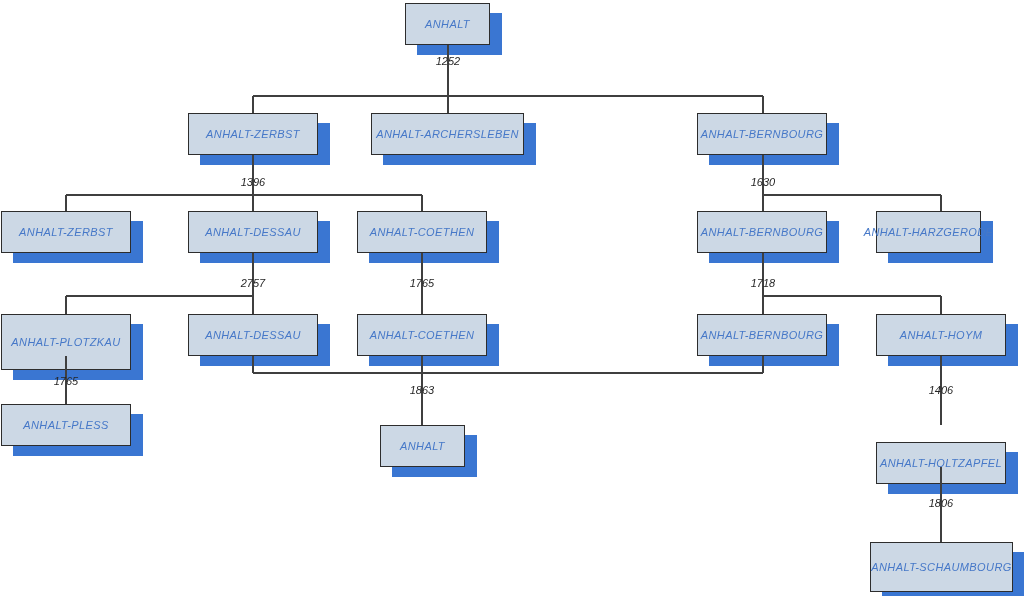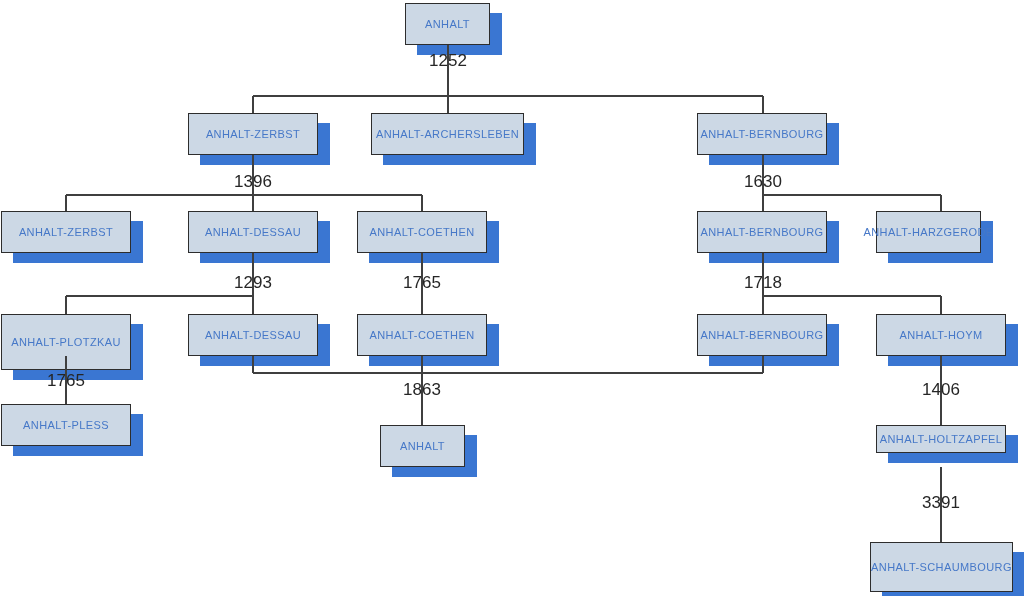--- a/index.html
+++ b/index.html
@@ -11,20 +11,21 @@
     --connector:#3f3f3f;
     --year-text:#262626;
   }
   html,body{margin:0;padding:0;}
   body{background:var(--bg);font-family:"Liberation Sans","DejaVu Sans",sans-serif;}
   .canvas{
     position:relative;
     width:1024px;height:596px;
     background:var(--bg);
     overflow:hidden;
+    font-style:italic;
   }
   .connectors{
     position:absolute;left:0;top:0;width:1024px;height:596px;
     z-index:2;pointer-events:none;
   }
   .connectors path{
     stroke:var(--connector);
     stroke-width:1.2;
     fill:none;
   }
@@ -42,21 +43,21 @@
     color:var(--node-text);
     font-size:11px;
     letter-spacing:0.4px;
     white-space:nowrap;
   }
   .year{
     position:absolute;
     z-index:3;
     width:60px;
     text-align:center;
-    font-size:17px;
+    font-size:11px;
     color:var(--year-text);
     line-height:12px;
   }
 </style>
 </head>
 <body>
 
 <div class="canvas">
 
   <svg class="connectors" width="1024" height="596" viewBox="0 0 1024 596" shape-rendering="crispEdges">
@@ -113,31 +114,31 @@
   </div>
   <div class="node" style="left:1px;top:404px;width:130px;height:42px;">
     <span class="label">ANHALT-PLESS</span>
   </div>
   <div class="node" style="left:876px;top:314px;width:130px;height:42px;">
     <span class="label">ANHALT-HOYM</span>
   </div>
   <div class="node" style="left:380px;top:425px;width:85px;height:42px;">
     <span class="label">ANHALT</span>
   </div>
-  <div class="node" style="left:876px;top:425px;width:130px;height:28px;">
+  <div class="node" style="left:876px;top:442px;width:130px;height:42px;">
     <span class="label">ANHALT-HOLTZAPFEL</span>
   </div>
   <div class="node" style="left:870px;top:542px;width:143px;height:50px;">
     <span class="label">ANHALT-SCHAUMBOURG</span>
   </div>
 
   <div class="year" style="left:418px;top:55px;">1252</div>
   <div class="year" style="left:223px;top:176px;">1396</div>
   <div class="year" style="left:733px;top:176px;">1630</div>
-  <div class="year" style="left:223px;top:277px;">1293</div>
+  <div class="year" style="left:223px;top:277px;">2757</div>
   <div class="year" style="left:392px;top:277px;">1765</div>
   <div class="year" style="left:733px;top:277px;">1718</div>
   <div class="year" style="left:36px;top:375px;">1765</div>
   <div class="year" style="left:392px;top:384px;">1863</div>
   <div class="year" style="left:911px;top:384px;">1406</div>
-  <div class="year" style="left:911px;top:497px;">3391</div>
+  <div class="year" style="left:911px;top:497px;">1806</div>
 
 </div>
 
 </body></html>

